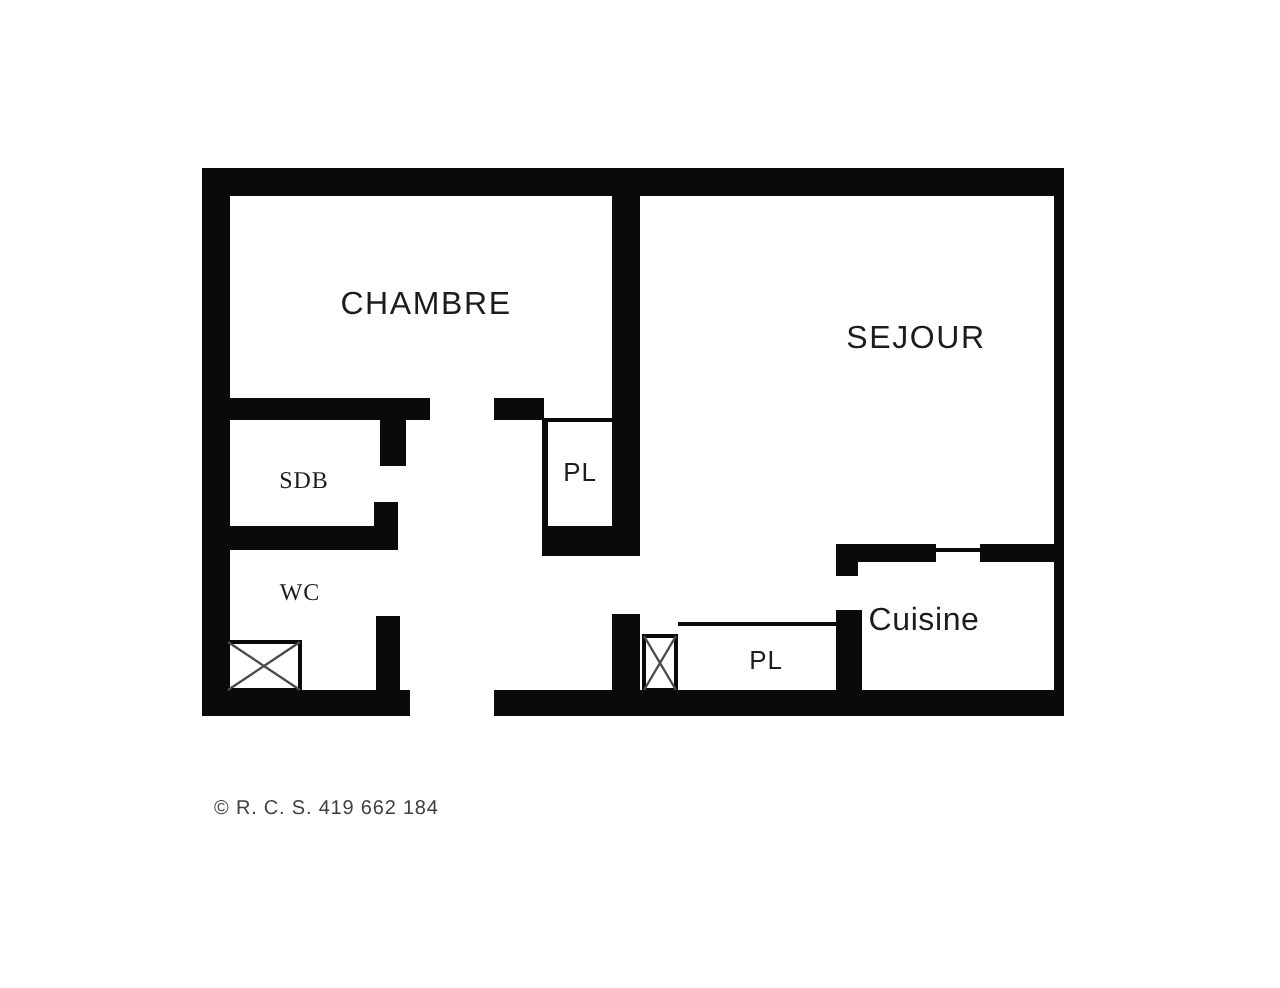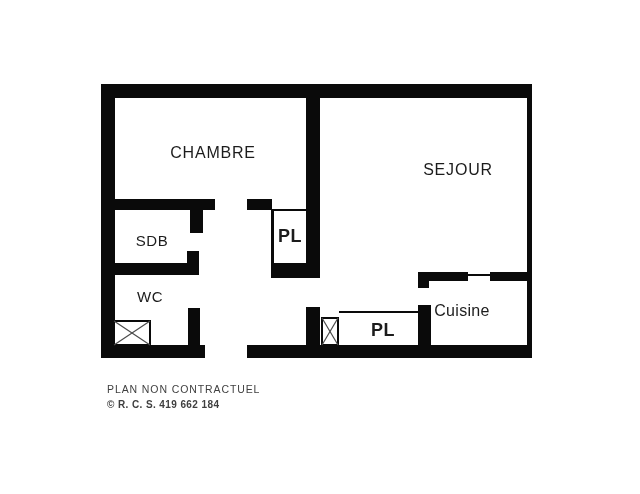--- a/index.html
+++ b/index.html
@@ -19,32 +19,32 @@
     background:var(--wall,#0a0a0a);
   }
   .room-label{
     position:absolute;
     transform:translate(-50%,-50%);
     color:var(--roomText,#1c1c1c);
     white-space:nowrap;
     line-height:1;
   }
   .lbl-lg{font-size:16px;letter-spacing:0.8px;}
-  .lbl-md{font-size:15px;letter-spacing:0.5px;}
-  .lbl-sm{font-size:18px;letter-spacing:0.4px;font-weight:bold;}
+  .lbl-md{font-size:12px;letter-spacing:0.5px;font-family:Liberation Serif, serif;}
+  .lbl-sm{font-size:13px;letter-spacing:0.4px;}
   .lbl-mixed{font-size:16px;letter-spacing:0.3px;}
   .xbox{position:absolute;}
   .footer-line{
     position:absolute;
     color:var(--footerText,#3f3f3f);
     font-size:10.5px;
     letter-spacing:0.9px;
     white-space:nowrap;
   }
-  .footer-line.small{font-size:10px;letter-spacing:0.4px;font-weight:bold;}
+  .footer-line.small{font-size:10px;letter-spacing:0.4px;}
 </style>
 </head>
 <body>
 
 <div class="canvas" style="--wall: #0a0a0a; --roomText: #1c1c1c; --footerText: #3f3f3f; --bg: #ffffff;">
 
   <div class="wall" style="left:101px;top:84px;width:439px;height:14px;"></div>
   <div class="wall" style="left:101px;top:84px;width:14px;height:274px;"></div>
   <div class="wall" style="left:527px;top:84px;width:13px;height:274px;"></div>
   <div class="wall" style="left:101px;top:345px;width:104px;height:13px;"></div>
@@ -86,16 +86,15 @@
   </svg>
 
   <span class="room-label lbl-lg" style="left:213px;top:153px;">CHAMBRE</span>
   <span class="room-label lbl-lg" style="left:430px;top:170px;margin-left:28px;">SEJOUR</span>
   <span class="room-label lbl-md" style="left:152px;top:240px;">SDB</span>
   <span class="room-label lbl-sm" style="left:290px;top:236px;">PL</span>
   <span class="room-label lbl-md" style="left:150px;top:296px;text-align:right;">WC</span>
   <span class="room-label lbl-sm" style="left:383px;top:330px;">PL</span>
   <span class="room-label lbl-mixed" style="left:462px;top:311px;">Cuisine</span>
 
-  <div class="footer-line" style="left:107px;top:383px;">PLAN NON CONTRACTUEL</div>
   <div class="footer-line small" style="left:107px;top:399px;">© R. C. S. 419 662 184</div>
 
 </div>
 
 </body></html>

